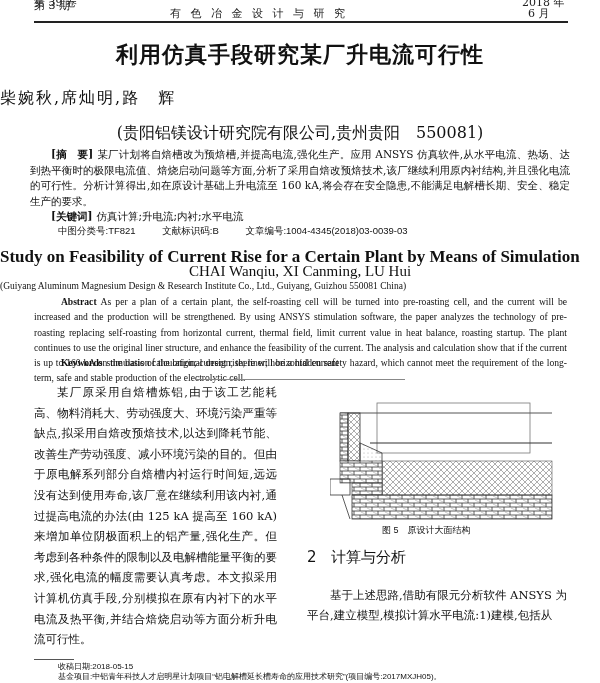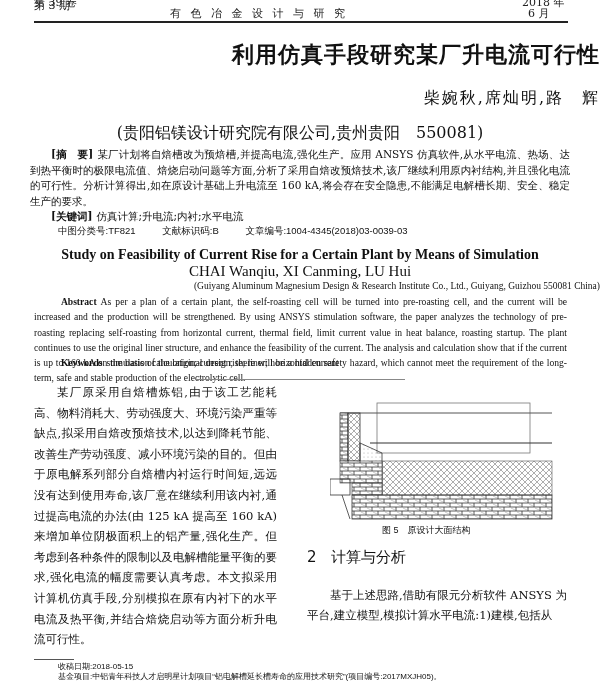--- a/index.html
+++ b/index.html
@@ -1,29 +1,29 @@
 <!DOCTYPE html>
 <html><head>
 <meta charset="utf-8">
 <style>
   html,body{margin:0;padding:0;background:#fff;}
   body{width:600px;height:683px;overflow:hidden;position:relative;color:#111;font-family:"DejaVu Serif","Liberation Serif",serif;}
   .abs{position:absolute;}
   .hdr{font-size:11px;line-height:12px;color:#222;}
   .rule{position:absolute;background:#222;}
-  .title{left:0;width:600px;top:40px;text-align:right;font-size:22px;font-weight:bold;letter-spacing:1px;font-family:"DejaVu Sans","Liberation Sans",sans-serif;}
-  .authors{left:0;width:600px;top:88px;text-align:right;font-size:16px;letter-spacing:2px;}
+  .title{left:0;width:600px;top:40px;text-align:center;font-size:22px;font-weight:bold;letter-spacing:1px;font-family:"DejaVu Sans","Liberation Sans",sans-serif;}
+  .authors{left:0;width:600px;top:88px;text-align:left;font-size:16px;letter-spacing:2px;}
   .affil{left:0;width:600px;top:123px;text-align:center;font-size:16px;}
   .cnabs{left:30px;width:540px;top:147px;font-size:10.5px;line-height:15.5px;text-indent:2em;text-align:justify;}
   .cnkw{left:30px;width:540px;top:209px;font-size:10.5px;line-height:15px;text-indent:2em;}
   .cls{left:42px;top:225px;font-size:9.5px;font-family:"Liberation Sans",sans-serif;word-spacing:2px;margin-left:16px;}
   .cls span{margin-right:22px;}
-  .entitle{left:0;width:600px;top:247px;text-align:center;font-size:14px;font-weight:bold;font-family:"Liberation Serif",serif;}
+  .entitle{left:0;width:600px;top:247px;text-align:left;font-size:17px;font-weight:bold;font-family:"Liberation Serif",serif;}
   .enauth{left:0;width:600px;top:263px;text-align:center;font-size:15px;font-family:"Liberation Serif",serif;}
-  .enaffil{left:0;width:600px;top:281px;text-align:right;font-size:9.5px;font-family:"Liberation Serif",serif;}
+  .enaffil{left:0;width:600px;top:281px;text-align:left;font-size:9.5px;font-family:"Liberation Serif",serif;}
   .enabs{left:34px;width:533px;top:294px;font-size:9.6px;line-height:15.3px;text-align:justify;font-family:"Liberation Serif",serif;text-indent:2.8em;}
   .enkw{left:34px;width:533px;top:357px;font-size:9.6px;font-family:"Liberation Serif",serif;text-indent:2.8em;}
   b.lab{font-weight:bold;margin-right:4px;}
   .col{font-size:11.5px;line-height:20.6px;text-align:justify;}
   .colL{left:34px;width:243px;top:382px;}
   .p{text-indent:2em;margin:0;}
   .h2{font-size:15px;font-family:"DejaVu Sans","Liberation Sans",sans-serif;}
   .h2 .n{display:inline-block;width:24px;}
   .fn{left:42px;top:662px;font-size:8px;line-height:10px;font-family:"Liberation Sans",sans-serif;margin-left:16px;}
   .figcap{left:382px;top:524px;font-size:9px;font-family:"Liberation Sans",sans-serif;}

